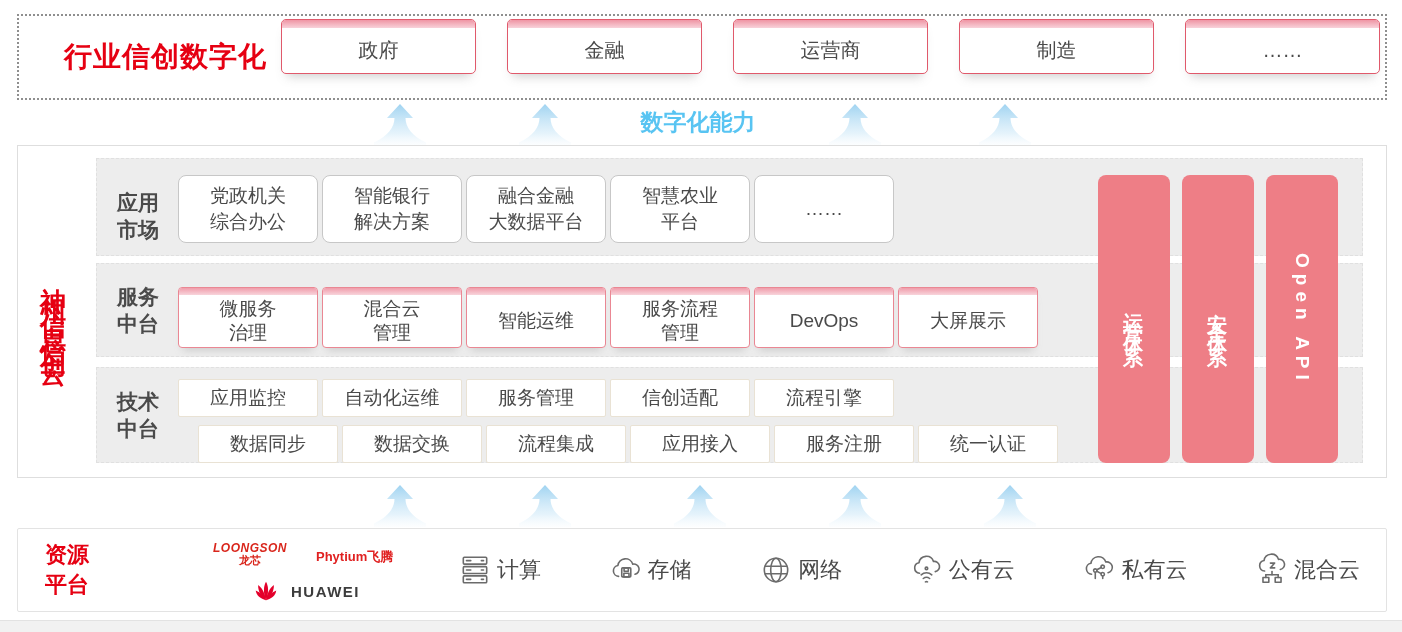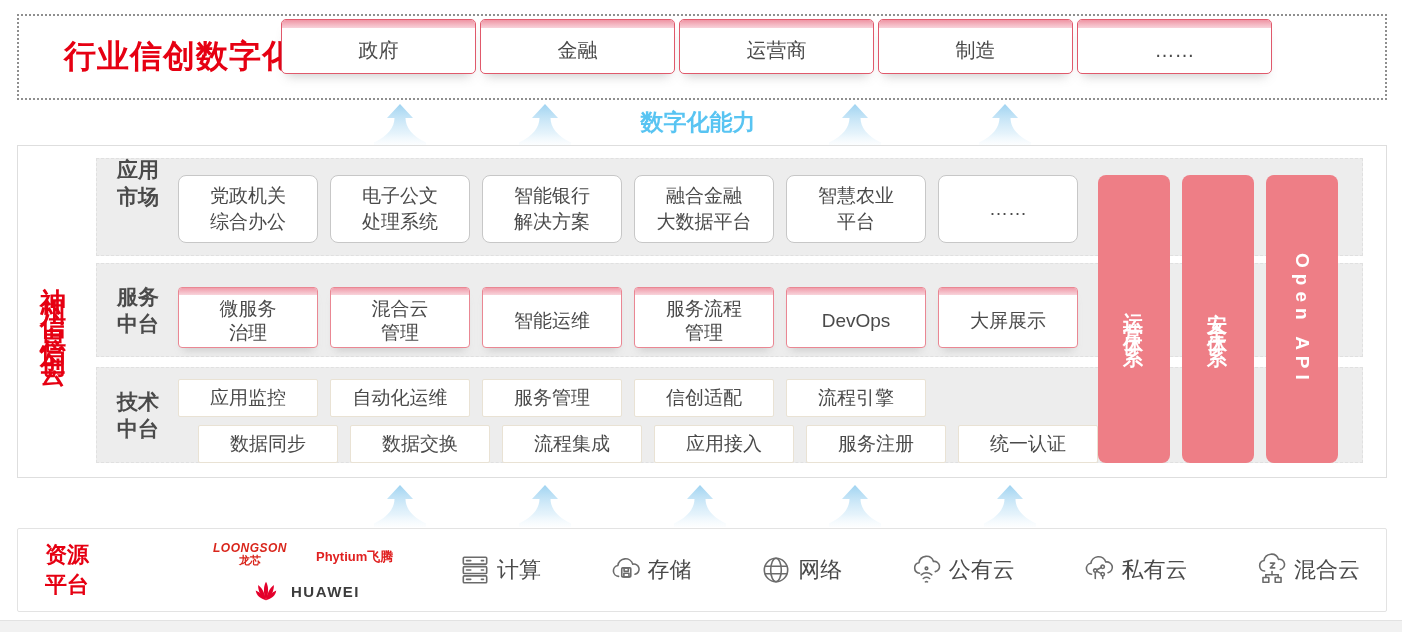--- a/index.html
+++ b/index.html
@@ -4,22 +4,22 @@
 <style>
   * { margin:0; padding:0; box-sizing:border-box; }
   body { background:#fff; font-family:"Liberation Sans", sans-serif; }
   .canvas { position:relative; width:1402px; height:632px; background:#fff; overflow:hidden; }
   .pre { white-space:pre-line; }
 
   
   .top-section { position:absolute; left:17px; top:14px; width:1370px; height:86px;
     border:2px dotted #8f8f8f; background:#fff; }
   .industry-label { position:absolute; left:45px; top:0; height:82px; display:flex; align-items:center;
-    color:#e60012; font-size:32px; font-weight:bold; letter-spacing:1px; }
-  .industry-row { position:absolute; left:281px; top:19px; display:flex; gap:4px; }
+    color:#e60012; font-size:28px; font-weight:bold; letter-spacing:1px; }
+  .industry-row { position:absolute; left:281px; top:19px; display:flex; gap:31px; }
   .cap-box { position:relative; width:195px; height:55px; background:#fff;
     border:1px solid #e0596b; border-radius:5px;
     display:flex; align-items:center; justify-content:center;
     font-size:20px; color:#4a4a4a; padding-top:7px;
     box-shadow:0 8px 10px -6px rgba(140,140,140,.45); }
   .cap-box::before { content:""; position:absolute; top:0; left:0; right:0; height:8px;
     background:linear-gradient(180deg,#ef95a4,#f8d2da); border-radius:4px 4px 0 0; }
 
   
   .arrow { position:absolute; width:56px; height:42px; }
@@ -34,25 +34,25 @@
   .platform-title span { writing-mode:vertical-rl; text-orientation:upright;
     color:#e60012; font-size:26px; font-weight:bold; letter-spacing:13px; }
 
   .gray-row { position:absolute; left:96px; width:1267px; background:#ededed; border:1px dashed #e0e0e0; }
   .row-app  { top:158px; height:98px; }
   .row-svc  { top:263px; height:94px; }
   .row-tech { top:367px; height:96px; }
 
   .row-label { position:absolute; left:104px; width:68px; display:flex; align-items:center; justify-content:center;
     font-size:21px; font-weight:bold; color:#4a4a4a; line-height:1.3; text-align:left; }
-  .row-label.l1 { top:143px; height:80px; }
+  .row-label.l1 { top:176px; height:80px; }
   .row-label.l2 { top:263px; height:94px; }
   .row-label.l3a { top:367px; height:96px; }
 
-  .boxes-row { position:absolute; left:178px; display:flex; gap:12px; }
+  .boxes-row { position:absolute; left:178px; display:flex; gap:4px; }
   .app-row { top:175px; }
   .app-box { width:140px; height:68px; background:#fff; border:1px solid #c7c7c7; border-radius:8px;
     display:flex; align-items:center; justify-content:center; text-align:center;
     font-size:19px; color:#4a4a4a; line-height:1.35; }
   .svc-row { top:287px; }
   .svc-box { position:relative; width:140px; height:61px; background:#fff; border:1px solid #ea8793; border-radius:4px;
     display:flex; align-items:center; justify-content:center; text-align:center;
     font-size:19px; color:#4a4a4a; line-height:1.25; padding-top:7px;
     box-shadow:0 7px 8px -5px rgba(150,150,150,.4); }
   .svc-box::before { content:""; position:absolute; top:0; left:0; right:0; height:7px;
@@ -142,22 +142,20 @@
   <div class="row-label l1 pre">应用
 市场</div>
   <div class="row-label l2 pre">服务
 中台</div>
   <div class="row-label l3a pre">技术
 中台</div>
 
   <div class="boxes-row app-row">
     <div class="app-box pre">党政机关
 综合办公</div>
-    <div class="app-box pre">电子公文
-处理系统</div>
     <div class="app-box pre">智能银行
 解决方案</div>
     <div class="app-box pre">融合金融
 大数据平台</div>
     <div class="app-box pre">智慧农业
 平台</div>
     <div class="app-box pre">……</div>
   </div>
 
   <div class="boxes-row svc-row">

